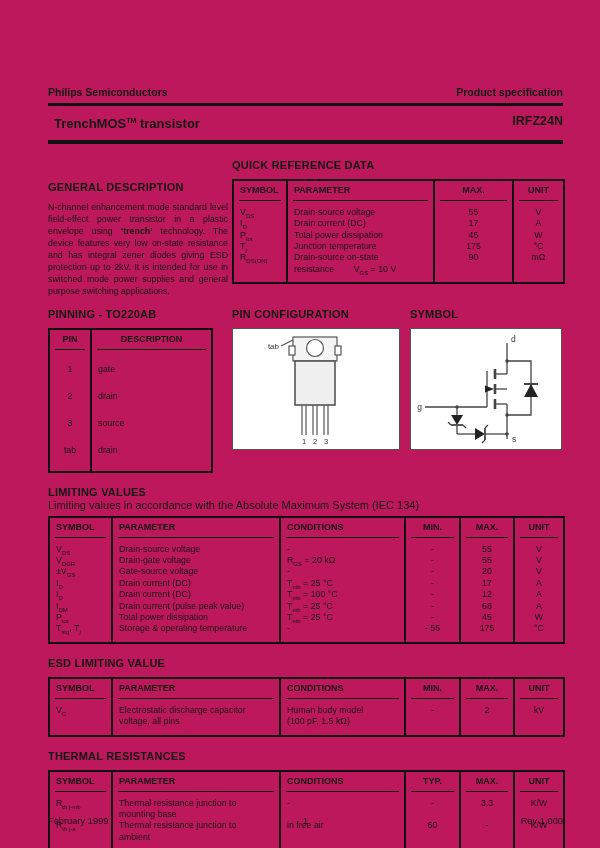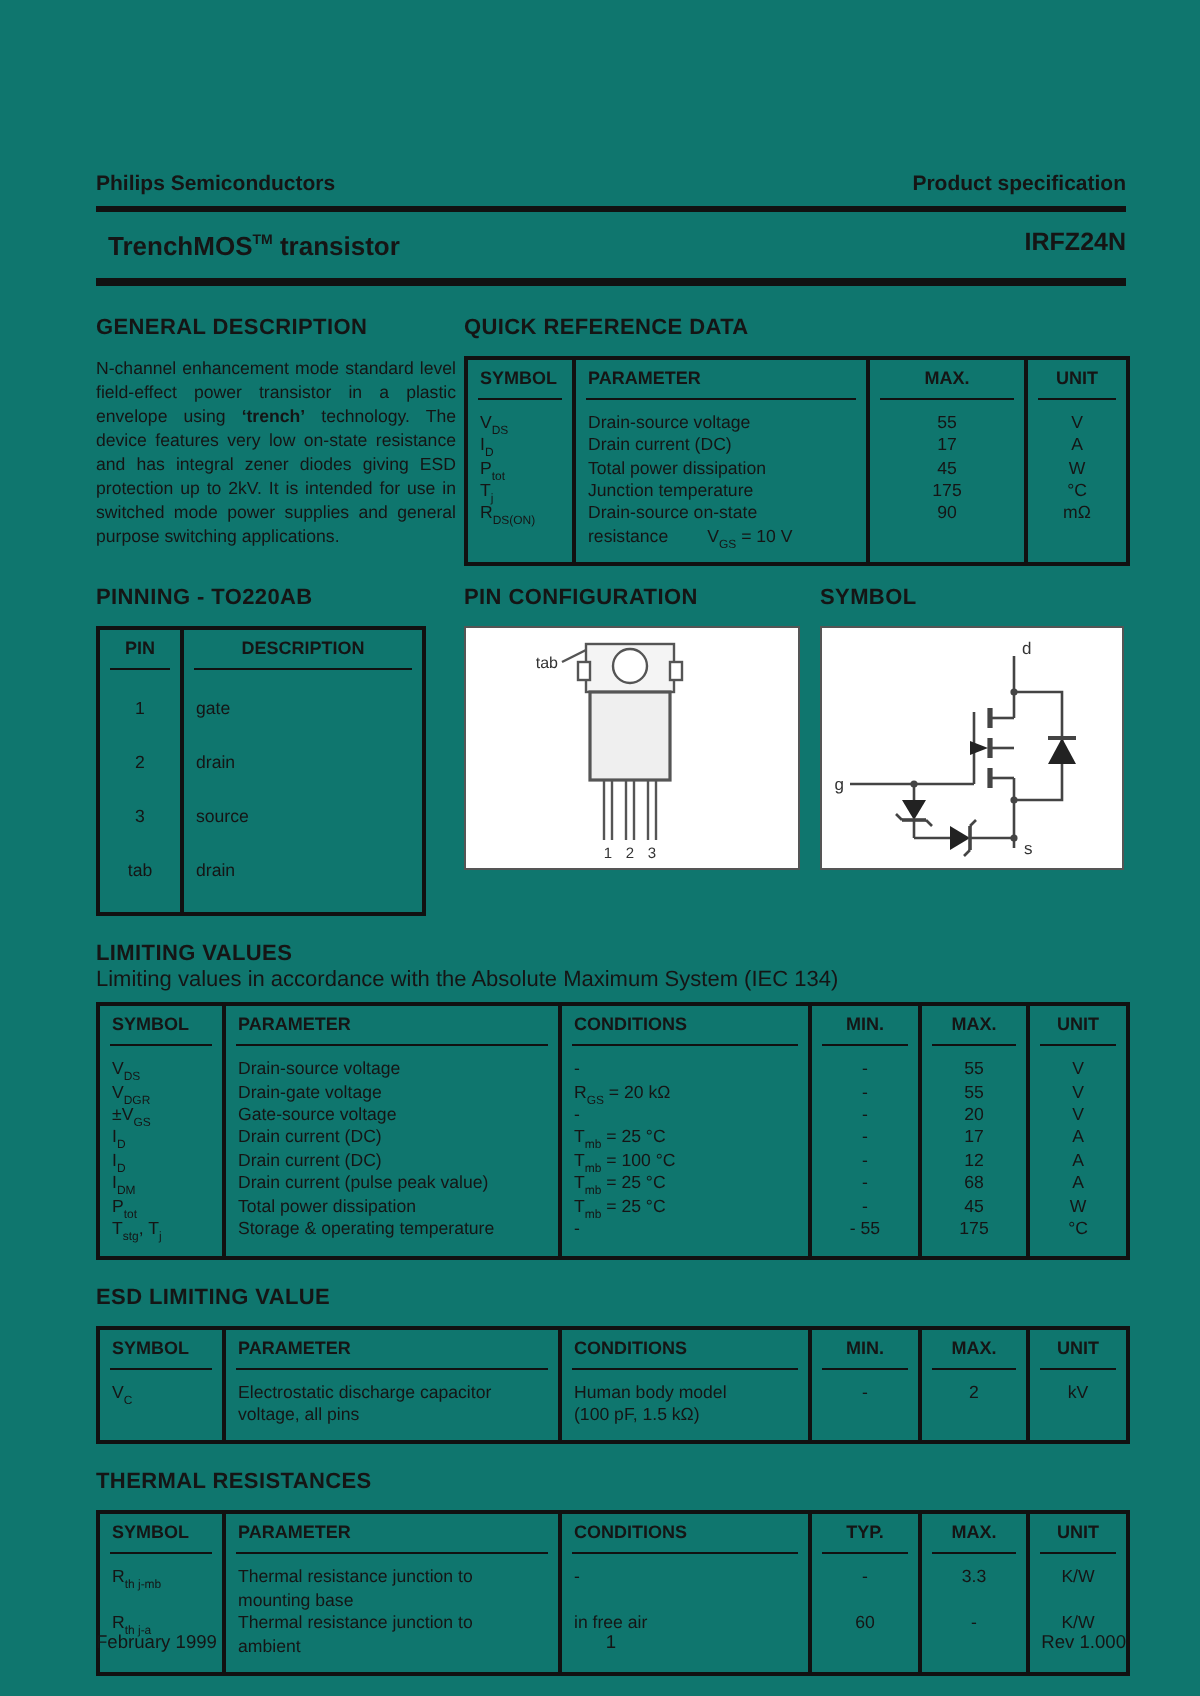--- a/index.html
+++ b/index.html
@@ -1,36 +1,36 @@
 <!DOCTYPE html>
 <html><head>
 <meta charset="utf-8">
 <style>
   * { margin:0; padding:0; box-sizing:border-box; }
   html,body { background:#e8e8e8; }
   .page {
-    position:relative; width:600px; height:848px; background:#0f766e;
+    position:relative; width:600px; height:848px; background:#be185d;
     font-family:"Liberation Sans", sans-serif; color:#151515; margin:0 auto;
     overflow:hidden;
   }
   .content { position:absolute; left:48px; top:86px; width:515px; }
 
   
   .docheader { display:flex; justify-content:space-between; font-size:10.5px; font-weight:bold; }
   .rule1 { height:3px; background:#111; margin-top:5px; }
   .titleblock { display:flex; justify-content:space-between; padding:7px 0 8px 6px; }
   .titleblock .tleft { font-size:13px; font-weight:bold; line-height:15.5px; }
   .titleblock .tright { font-size:12.5px; font-weight:bold; padding-top:1px; }
   sup.tm { font-size:7px; vertical-align:super; }
   .rule2 { height:4px; background:#111; }
 
   h2 { font-size:11px; font-weight:bold; letter-spacing:.2px; margin-bottom:8px; }
 
   .row1 { display:flex; margin-top:15px; }
-  .colL { width:184px; flex:none; }
+  .colL { width:184px; flex:none;margin-top:22px; }
   .colR { width:331px; flex:none; }
   .desc { width:180px; font-size:8.8px; line-height:12.1px; text-align:justify; }
   .desc b { font-weight:bold; }
 
   .row2 { display:flex; margin-top:10px; }
   .c2a { width:184px; flex:none; }
   .c2b { width:178px; flex:none; }
   .c2c { width:153px; flex:none; }
   .drawbox { border:1.5px solid #555; background:#fff; }
   .pkgbox { width:168px; height:122px; }

